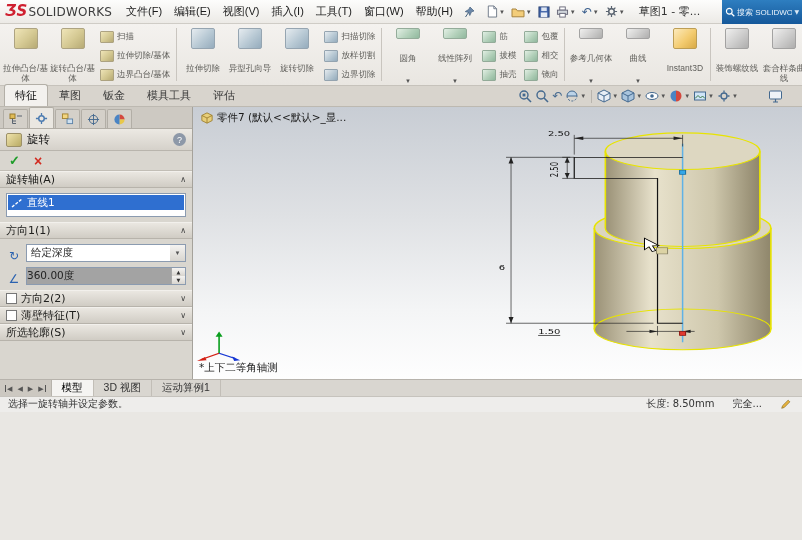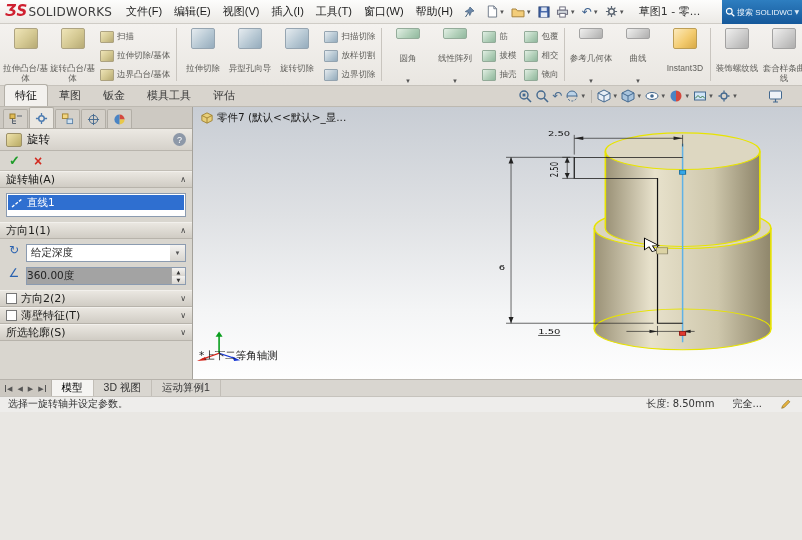--- a/index.html
+++ b/index.html
@@ -60,37 +60,37 @@
   .pm-tab.active{background:#eae7e1;height:21px}
   .pm-title{height:22px;flex:0 0 22px;display:flex;align-items:center;gap:5px;padding:0 6px;background:linear-gradient(#ece9e3,#d5d1ca);border-bottom:1px solid #b9b5ad;font-size:11.5px;color:#111}
   .pm-ticon{width:16px;height:14px;border-radius:2px;background:linear-gradient(135deg,#efe3ac,#b9ab64);border:1px solid #9d9168}
   .pm-help{margin-left:auto;width:13px;height:13px;border-radius:50%;background:#8d98a8;color:#fff;font-size:9px;display:flex;align-items:center;justify-content:center;border:none}
   .pm-ok{height:20px;flex:0 0 20px;display:flex;align-items:center;gap:14px;padding:0 9px;border-bottom:1px solid #c2beb6}
   .ok-btn{color:#1f9d2a;font-size:13px;font-weight:bold;background:none;border:none;line-height:1}
   .cancel-btn{color:#d22b20;font-size:14px;font-weight:bold;background:none;border:none;line-height:1}
   .pm-sec-h{height:17px;display:flex;align-items:center;gap:4px;padding:0 6px;background:linear-gradient(#eae7e1,#d0ccc4);border-top:1px solid #f2f0ec;border-bottom:1px solid #b7b3ab;font-size:11px;color:#20201e}
   .chev{margin-left:auto;font-size:8px;color:#444}
   .pm-sec-b{padding:5px 6px;display:flex;flex-direction:column;gap:5px}
-  .pm-row{display:flex;align-items:flex-start;gap:4px}
+  .pm-row{display:flex;align-items:flex-end;gap:4px}
   .pm-ic{width:16px;flex:0 0 16px;text-align:center;color:#2a62b0;font-size:12px;line-height:1}
   .listbox{flex:1;background:#fff;border:1px solid #8b9bb0;height:24px;padding:1px}
   .listrow{height:15px;display:flex;align-items:center;gap:4px;background:#2f6fd0;color:#fff;font-size:10.5px;padding:0 3px}
   .combo{flex:1;height:18px;background:#fff;border:1px solid #8b9bb0;display:flex;align-items:center;font-size:10.5px;padding-left:4px}
   .combo-dd{margin-left:auto;width:15px;height:100%;background:linear-gradient(#f4f3f1,#d8d5cf);border-left:1px solid #aaa;display:flex;align-items:center;justify-content:center;border:none}
   .spin{flex:1;height:18px;background:#a3a3a3;border:1px solid #8b9bb0;display:flex;align-items:center;font-size:10.5px;}
   .spinner{margin-left:auto;width:14px;height:100%;display:flex;flex-direction:column;border-left:1px solid #aaa}
   .spinner b{flex:1;display:flex;align-items:center;justify-content:center;font-size:5px;background:linear-gradient(#f4f3f1,#d8d5cf);color:#333;font-weight:normal;border:none}
   .cb{width:11px;height:11px;background:#fff;border:1px solid #777;flex:0 0 11px}
   .pm-rest{flex:1}
 
   
   .viewport{flex:1;position:relative;background:linear-gradient(180deg,#c8cdd4 0%,#dfe1e4 40%,#f4f5f6 75%,#fefefe 100%);min-width:0}
   .scene{position:absolute;inset:0;width:100%;height:100%}
   .vp-tree{position:absolute;top:4px;left:8px;display:flex;align-items:center;gap:4px;font-size:10.5px;color:#1a1a1a}
-  .vp-viewname{position:absolute;left:6px;bottom:16px;font-size:10.5px;color:#222}
+  .vp-viewname{position:absolute;left:6px;bottom:4px;font-size:10.5px;color:#222}
 
   
   .modeltabs{height:17px;flex:0 0 17px;background:#d9d6d0;border-top:1px solid #b7b3ac;display:flex;align-items:stretch}
   .mt-nav{display:flex;align-items:center;background:#ccc8c1;padding:0 5px;gap:5px;border-right:1px solid #b7b3ac}
   .mt-nav button{font-size:7px;color:#555;background:none;border:none;line-height:1}
   .mt-nav .bar-l{border-left:1px solid #555;padding-left:1px}
   .mt-nav .bar-r{border-right:1px solid #555;padding-right:1px}
   .mtab{display:flex;align-items:center;padding:0 10px;font-size:10.5px;color:#333;border-right:1px solid #c2beb7;background:transparent;border-top:none;border-left:none;border-bottom:none}
   .mtab.active{background:#f5f4f2;color:#000}
 

